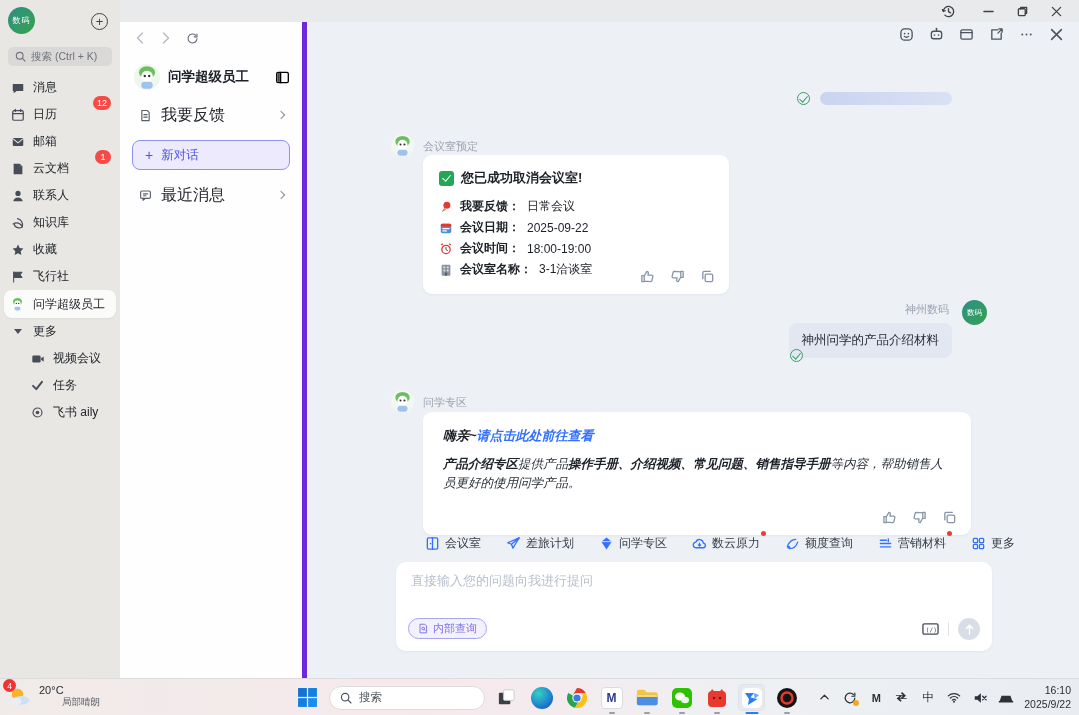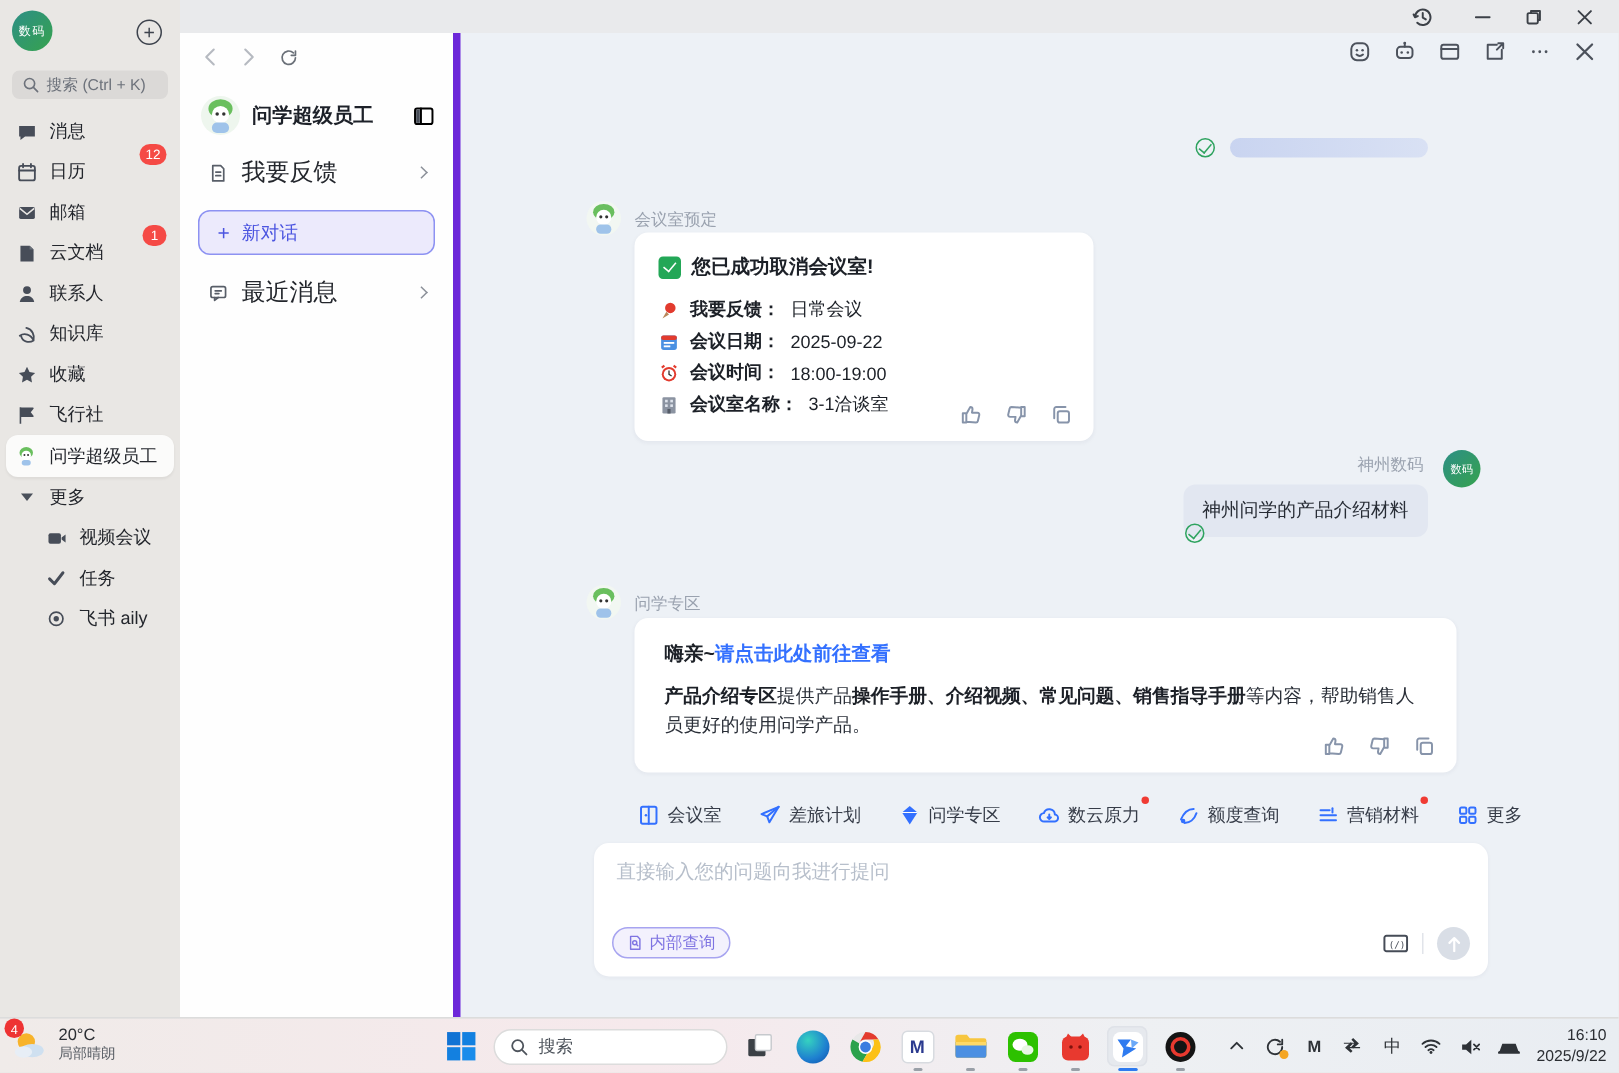--- a/index.html
+++ b/index.html
@@ -92,21 +92,21 @@
 
   .user-block { position:absolute; right:0; top:280px; left:0; }
   .user-name { position:absolute; right:130px; top:0; font-size:11px; color:#9aa2af; }
   .user-ava { position:absolute; right:92px; top:-2px; width:25px; height:25px; border-radius:50%;
     background:linear-gradient(135deg,#2d8f86,#36a24e); color:#fff; font-size:7.5px;
     display:flex; align-items:center; justify-content:center; }
   .user-bubble { position:absolute; right:127px; top:21px; background:#e2e7f1; border-radius:8px;
     padding:9px 13px; font-size:12.5px; color:#272c35; white-space:nowrap; }
   .user-sent { position:absolute; right:276px; top:47px; }
 
-  .card2 { position:absolute; left:116px; top:390px; width:548px; height:103px; padding:15px 20px; }
+  .card2 { position:absolute; left:116px; top:390px; width:548px; height:123px; padding:15px 20px;font-style:italic; }
   .c2-line1 { font-size:13px; font-weight:bold; color:#1c2027; margin-bottom:10px; }
   .c2-line1 .lnk { color:#3370ff; }
   .c2-body { font-size:12.5px; color:#2a2f38; line-height:1.55; }
   .c2-body b { color:#1c2027; }
   .msg3-ava { position:absolute; left:84px; top:368px; }
   .msg3-name { position:absolute; left:116px; top:373px; }
   .msg1-ava { position:absolute; left:84px; top:112px; }
   .msg1-name { position:absolute; left:116px; top:117px; }
 
   .qtoolbar { position:absolute; left:118px; top:513px; display:flex; gap:25px; }
@@ -128,21 +128,21 @@
 
   
   .taskbar { position:absolute; left:0; right:0; bottom:0; height:37px;
     background:linear-gradient(90deg,#f0ebe9 0%,#f6e9ec 40%,#eef0f3 70%,#e9edf2 100%);
     border-top:1px solid #dcdcdc; }
   .weather { position:absolute; left:6px; top:4px; display:flex; gap:6px; align-items:center; }
   .wbadge { position:absolute; left:-3px; top:-4px; min-width:13px; height:13px; border-radius:7px;
     background:#e33; color:#fff; font-size:8.5px; display:flex; align-items:center;
     justify-content:center; padding:0 3px; }
   .wtemp { font-size:11px; color:#2b2e33; }
-  .wdesc { font-size:9.5px; color:#5a5f66; }
+  .wdesc { font-size:9.5px; color:#5a5f66;margin-left:23px; }
   .tb-center { position:absolute; left:294px; top:0; height:37px; display:flex; align-items:center; gap:8px; }
   .tb-ic { width:27px; height:27px; border-radius:5px; display:flex; align-items:center;
     justify-content:center; position:relative; }
   .run-dot { position:absolute; bottom:-3px; left:50%; transform:translateX(-50%);
     width:6px; height:2.5px; border-radius:2px; background:#9aa0a8; }
   .run-dot.active { width:13px; background:#2f7bf0; }
   .tb-ic.active-app { background:#e6e9ee; box-shadow:inset 0 0 0 1px #dfe2e8; }
   .tb-search { width:156px; height:24px; background:#fff; border:1px solid #dcdcdc; border-radius:13px;
     display:flex; align-items:center; gap:7px; padding:0 10px; font-size:11.5px; color:#4e545c; }
   .tray { position:absolute; right:4px; top:0; height:37px; display:flex; align-items:center; gap:10px;

